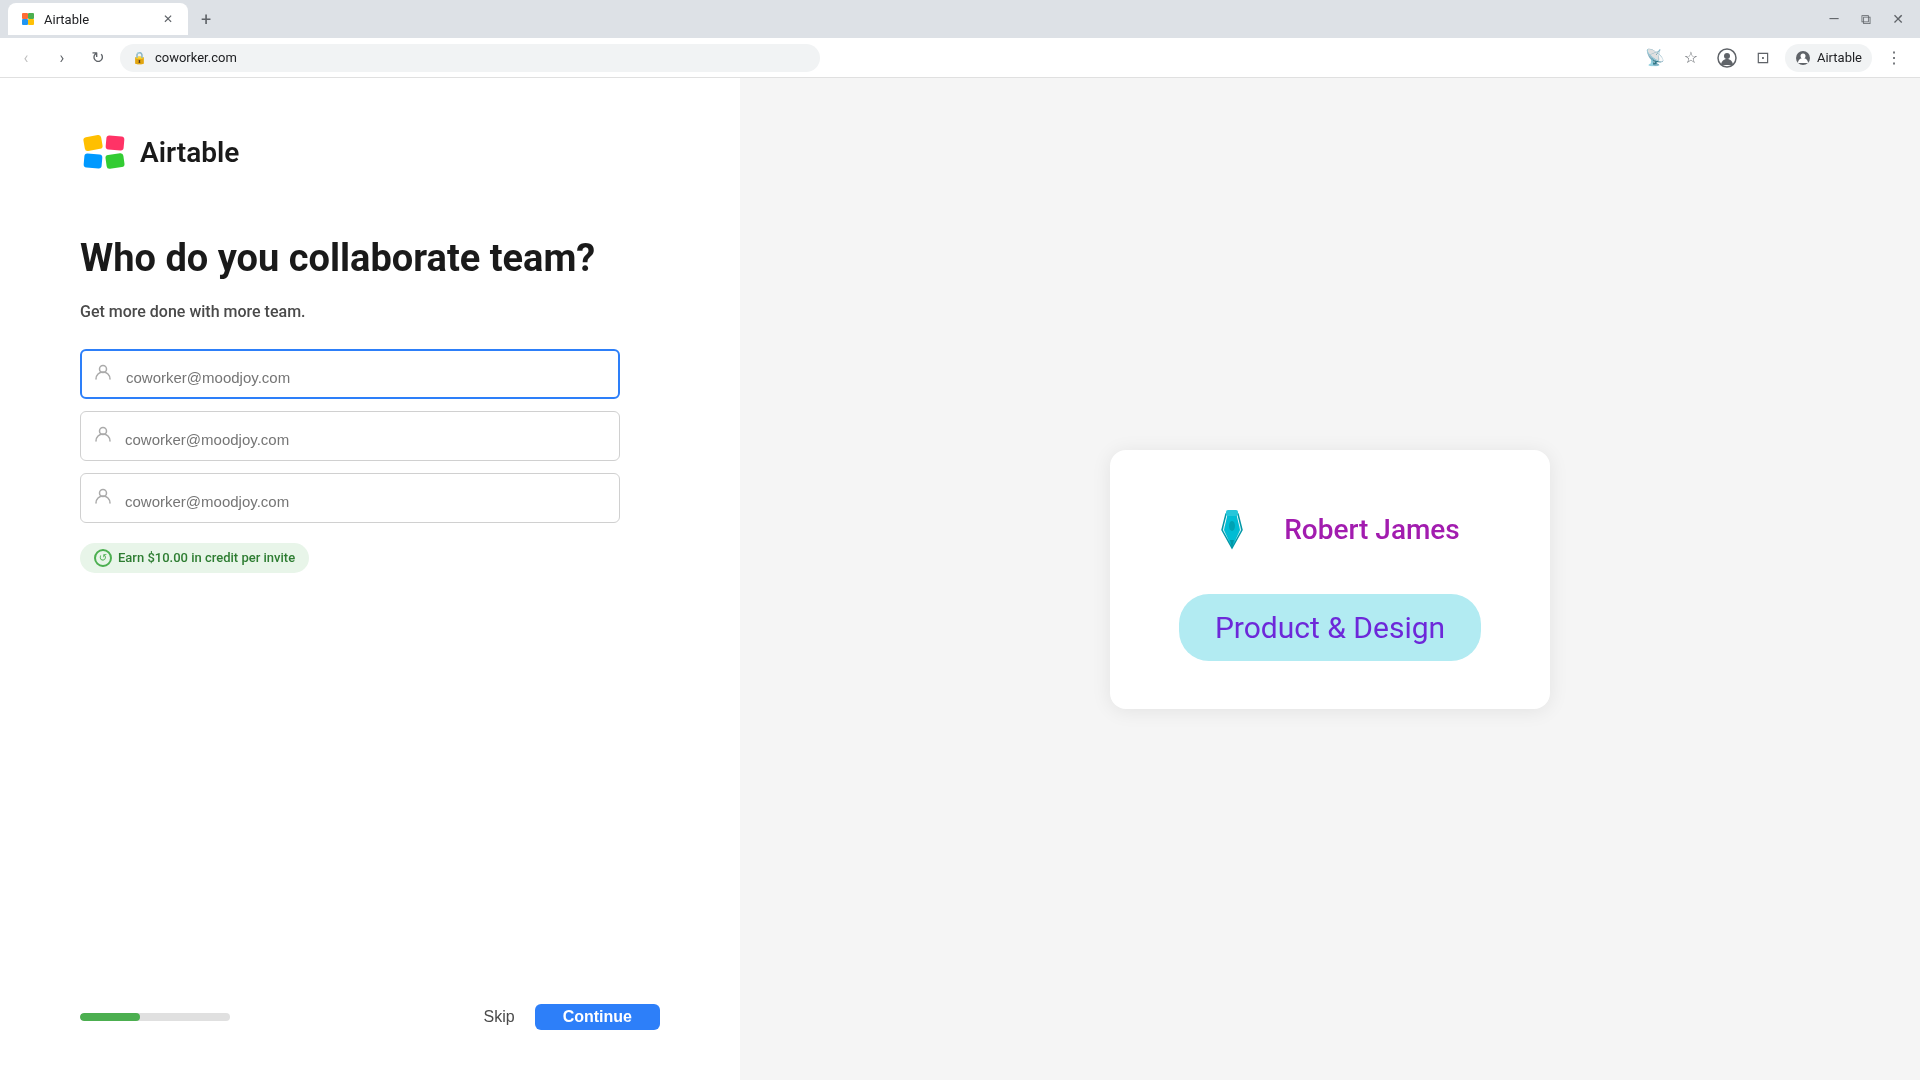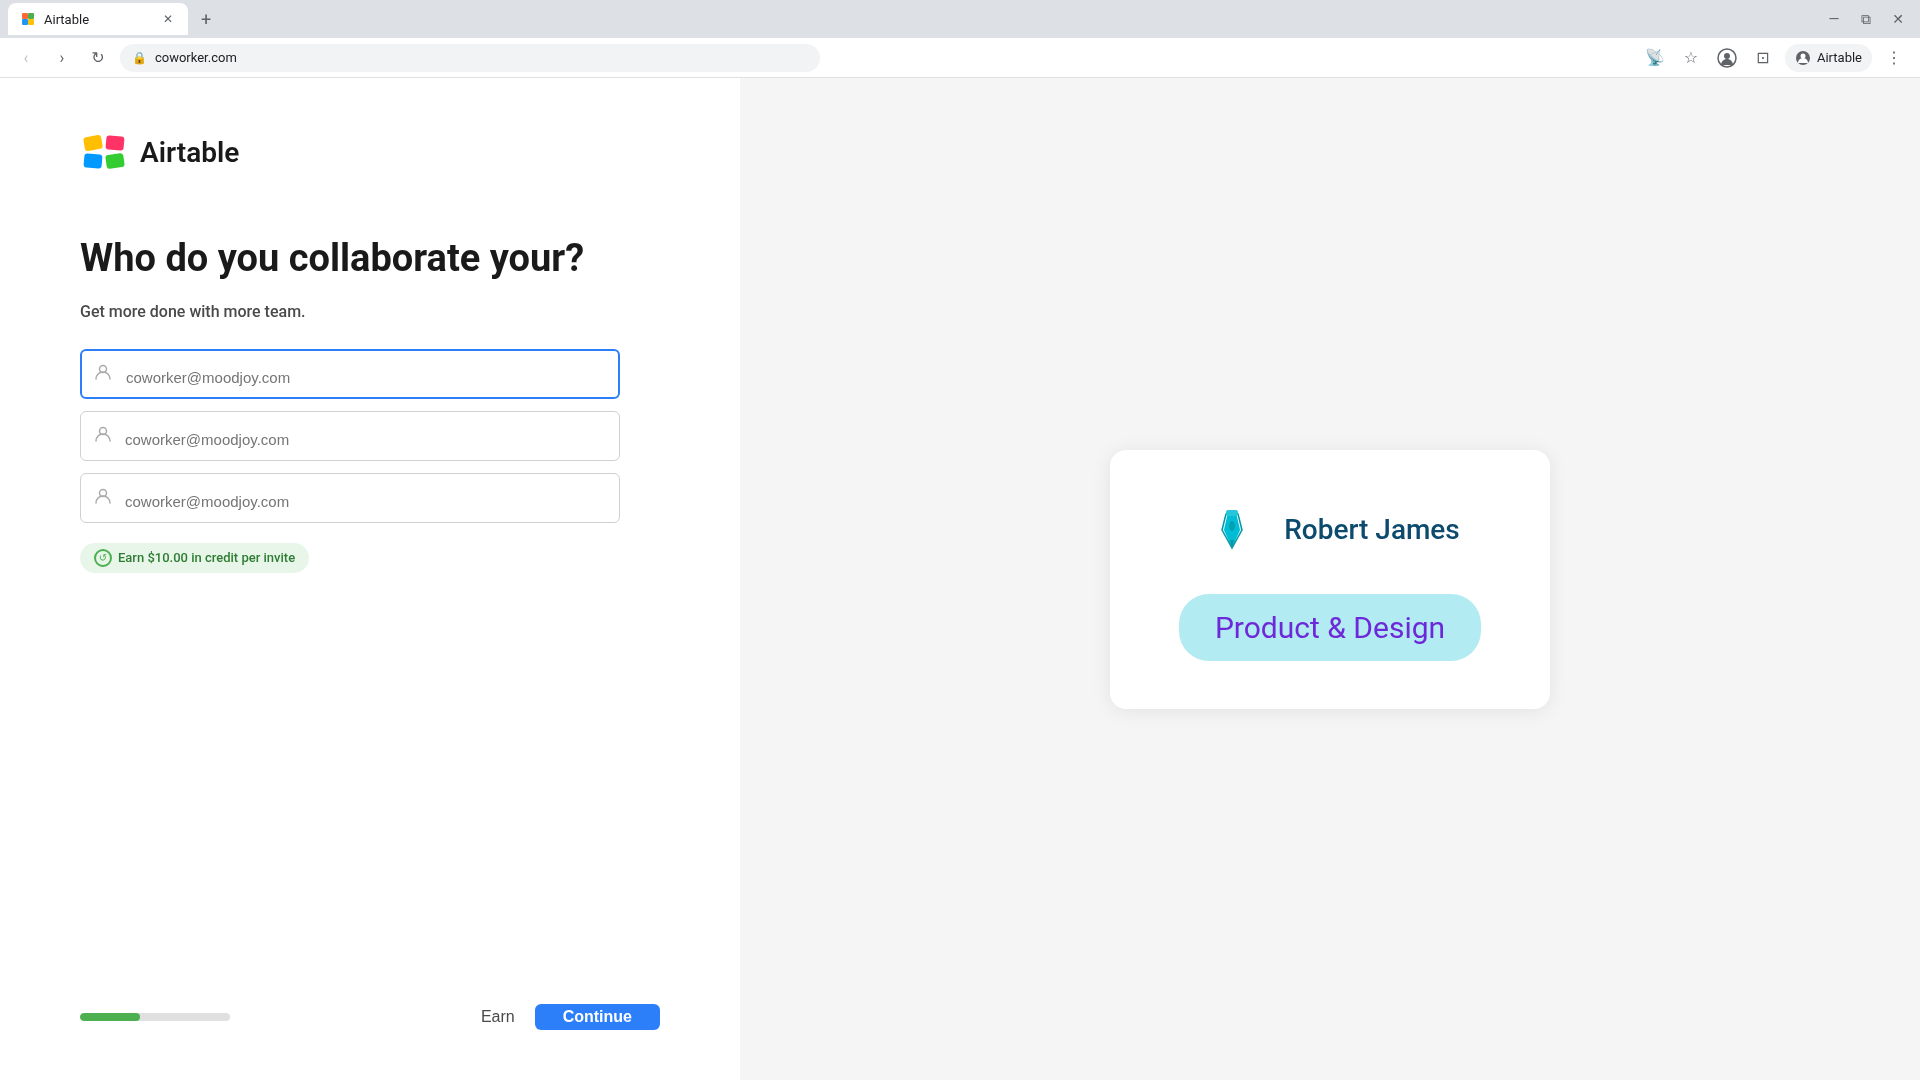--- a/index.html
+++ b/index.html
@@ -361,21 +361,21 @@
       width: 64px;
       height: 64px;
       display: flex;
       align-items: center;
       justify-content: center;
     }
 
     .preview-name {
       font-size: 28px;
       font-weight: 500;
-      color: #0c4a6e;
+      color: #a21caf;
     }
 
     .preview-badge {
       background: #b2ebf2;
       border-radius: 30px;
       padding: 16px 36px;
       font-size: 30px;
       font-weight: 400;
       color: #6d28d9;
     }
@@ -447,21 +447,21 @@
 
           <rect x="4" y="8" width="18" height="14" rx="3" fill="#FFBF00" transform="rotate(-10 13 15)"></rect>
           <rect x="26" y="8" width="18" height="14" rx="3" fill="#FF3366" transform="rotate(5 35 15)"></rect>
           <rect x="4" y="26" width="18" height="14" rx="3" fill="#0099FF" transform="rotate(5 13 33)"></rect>
           <rect x="26" y="26" width="18" height="14" rx="3" fill="#33CC33" transform="rotate(-8 35 33)"></rect>
         </svg>
       </div>
       <span class="logo-text">Airtable</span>
     </div>
 
-    <h1 class="form-title">Who do you collaborate your?</h1>
+    <h1 class="form-title">Who do you collaborate team?</h1>
     <p class="form-subtitle">Get more done with more team.</p>
 
     <div class="input-group">
       <div class="input-wrapper">
         <span class="input-user-icon">
           <svg width="18" height="18" viewBox="0 0 18 18" fill="none">
             <circle cx="9" cy="6" r="3.5" stroke="#aaaaaa" stroke-width="1.5"></circle>
             <path d="M2 16c0-3.9 3.1-7 7-7s7 3.1 7 7" stroke="#aaaaaa" stroke-width="1.5" stroke-linecap="round"></path>
           </svg>
         </span>
@@ -492,21 +492,21 @@
     <div class="credit-badge">
       <div class="credit-icon">↺</div>
       <span>Earn $10.00 in credit per invite</span>
     </div>
 
     <div class="bottom-bar">
       <div class="progress-bar-container">
         <div class="progress-bar-fill" style="width: 40%"></div>
       </div>
       <div class="bottom-actions">
-        <button class="skip-btn">Earn</button>
+        <button class="skip-btn">Skip</button>
         <button class="continue-btn">Continue</button>
       </div>
     </div>
 
   </div>
 
   <div class="right-panel">
     <div class="preview-card">
       <div class="preview-top">
         <div class="pen-icon-container">

